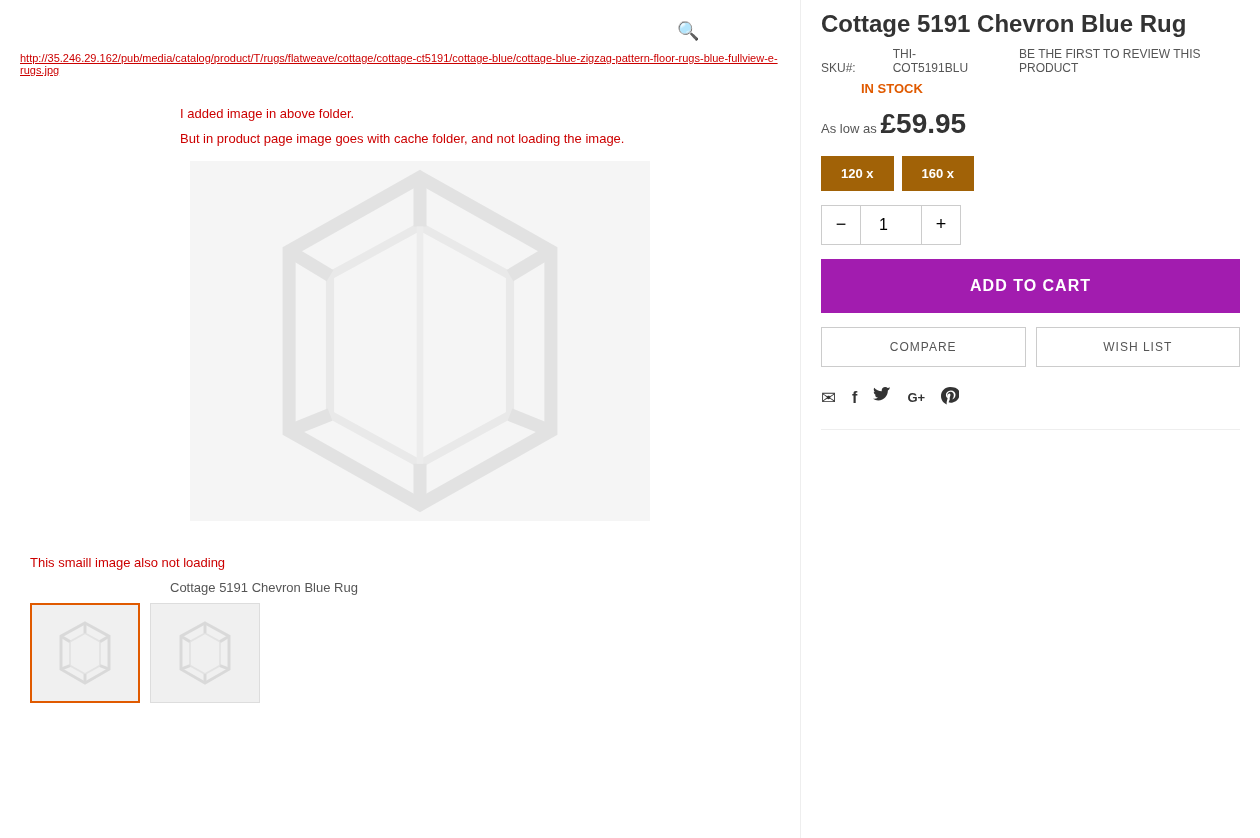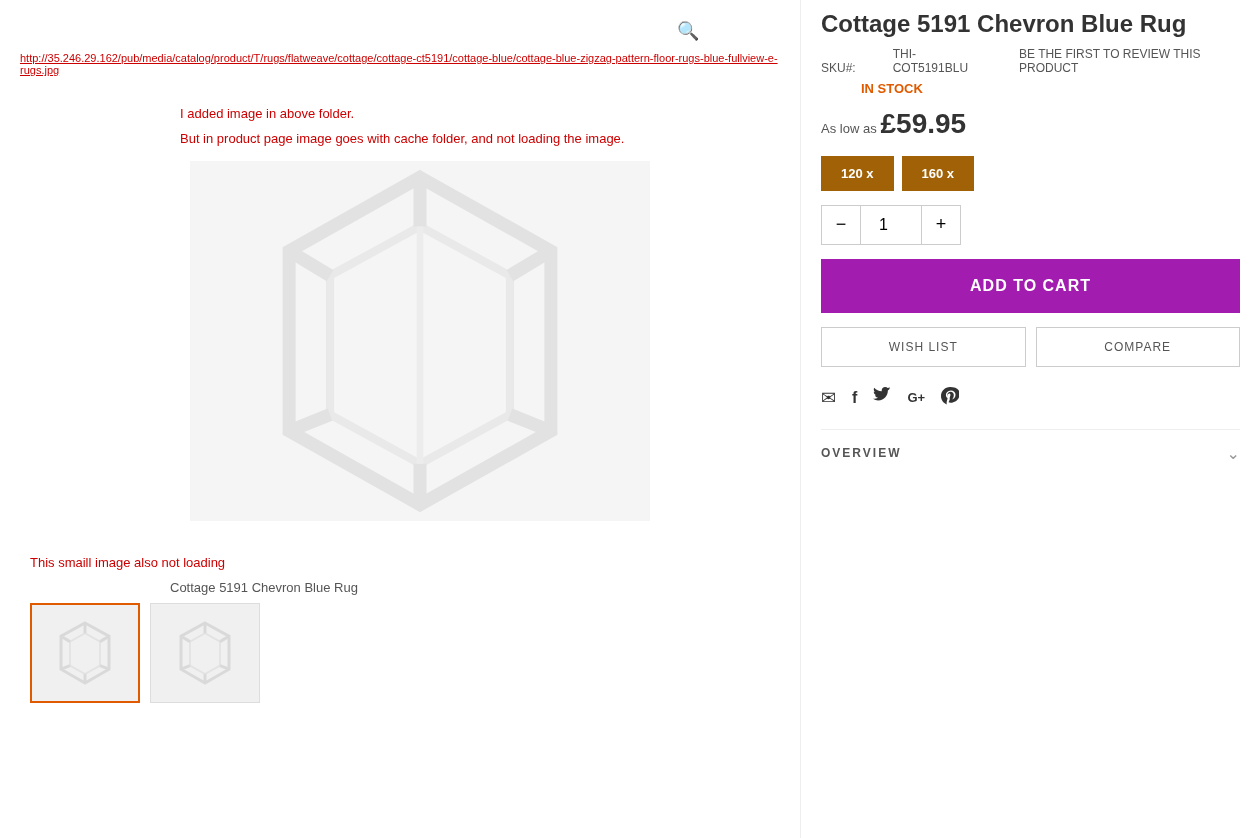--- a/index.html
+++ b/index.html
@@ -385,22 +385,22 @@
       <button class="qty-btn">−</button>
       <input class="qty-input" type="number" value="1" min="1" style="">
       <button class="qty-btn">+</button>
     </div>
 
     
     <button class="add-to-cart-btn">ADD TO CART</button>
 
     
     <div class="action-row">
+      <button class="action-btn">COMPARE</button>
       <button class="action-btn">WISH LIST</button>
-      <button class="action-btn">COMPARE</button>
     </div>
 
     
     <div class="social-row">
       <a class="social-icon" href="#" title="Email">✉</a>
       <a class="social-icon" href="#" title="Facebook" style="font-weight:bold; font-size:16px;">f</a>
       <a class="social-icon" href="#" title="Twitter" style="font-size:16px;">
         <svg width="18" height="18" viewBox="0 0 24 24" fill="#333">
             <path d="M23 3a10.9 10.9 0 01-3.14 1.53A4.48 4.48 0 0022.43.36a9 9 0 01-2.88 1.1A4.52 4.52 0 0016.11 0c-2.5 0-4.52 2.02-4.52 4.52 0 .35.04.7.11 1.03C7.69 5.37 4.07 3.58 1.64.9a4.52 4.52 0 00-.61 2.27c0 1.57.8 2.95 2.01 3.76a4.49 4.49 0 01-2.05-.57v.06c0 2.19 1.56 4.02 3.63 4.43a4.55 4.55 0 01-2.04.08c.57 1.79 2.24 3.09 4.21 3.13A9.06 9.06 0 010 15.54 12.8 12.8 0 006.93 18c8.32 0 12.87-6.89 12.87-12.87l-.02-.59A9.18 9.18 0 0023 3z"></path>
           </svg>
@@ -408,19 +408,15 @@
       <a class="social-icon" href="#" title="Google+" style="font-size:13px; font-weight:bold;">G+</a>
       <a class="social-icon" href="#" title="Pinterest" style="font-size:16px;">
         <svg width="18" height="18" viewBox="0 0 24 24" fill="#333">
             <path d="M12 0C5.37 0 0 5.37 0 12c0 5.08 3.13 9.45 7.61 11.26-.1-.96-.2-2.43.04-3.48l1.46-6.17s-.37-.75-.37-1.86c0-1.74 1.01-3.04 2.27-3.04 1.07 0 1.59.8 1.59 1.77 0 1.08-.69 2.69-1.04 4.19-.3 1.25.62 2.27 1.84 2.27 2.21 0 3.69-2.83 3.69-6.19 0-2.55-1.72-4.34-4.18-4.34-2.85 0-4.52 2.14-4.52 4.35 0 .86.33 1.78.74 2.28.08.1.09.19.07.29l-.28 1.12c-.04.18-.15.22-.34.13-1.25-.58-2.03-2.42-2.03-3.89 0-3.16 2.3-6.07 6.63-6.07 3.48 0 6.19 2.48 6.19 5.79 0 3.46-2.18 6.24-5.2 6.24-1.02 0-1.97-.53-2.3-1.15l-.62 2.33c-.23.87-.84 1.96-1.24 2.62.93.29 1.92.45 2.94.45 6.63 0 12-5.37 12-12S18.63 0 12 0z"></path>
           </svg>
       </a>
     </div>
 
     
     <div class="overview-section">
-      <div class="overview-header">
-        <span class="overview-title">OVERVIEW</span>
-        <span class="chevron-down">⌄</span>
-      </div>
     </div>
   </div>
 </div>
 
 </body></html>

